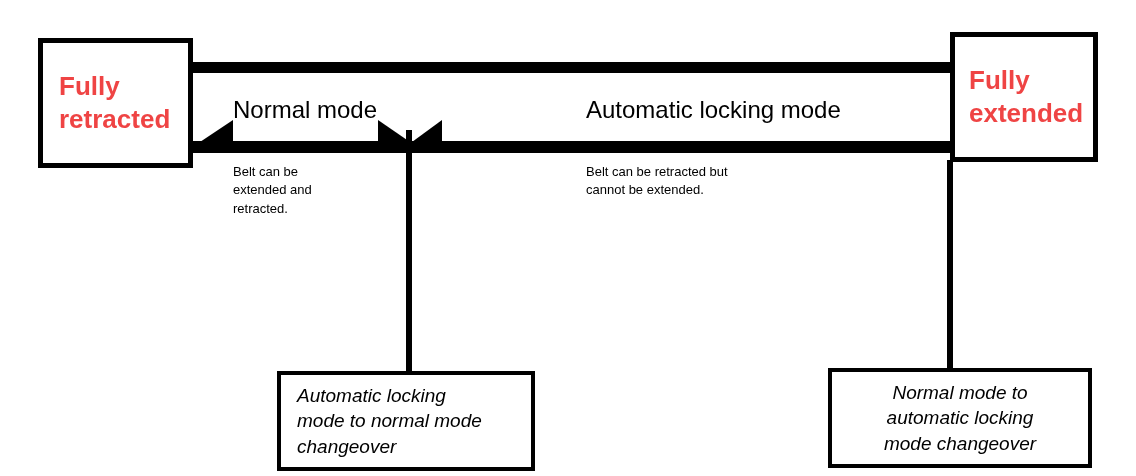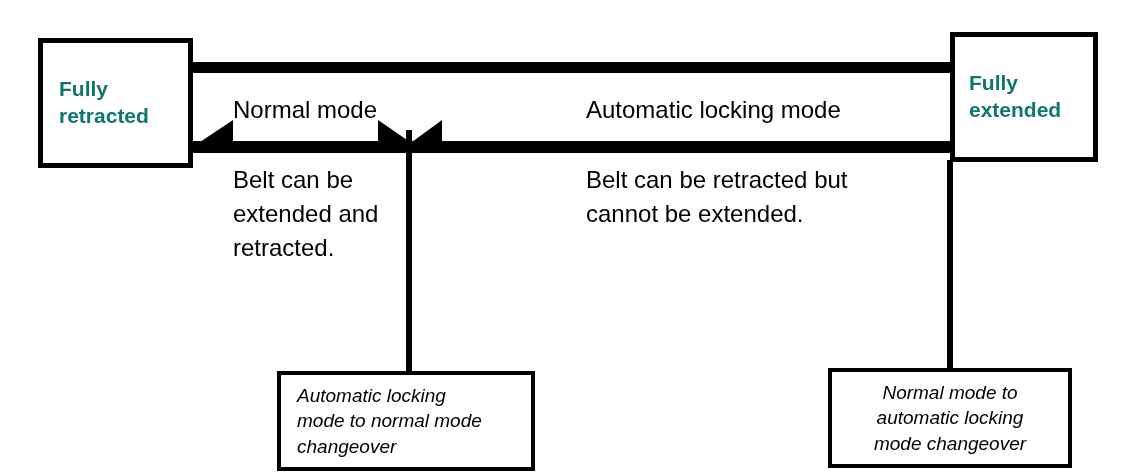--- a/index.html
+++ b/index.html
@@ -25,24 +25,24 @@
   }
   .state-box {
     position: absolute;
     box-sizing: border-box;
     background: #ffffff;
     border: 5px solid #000000;
     display: flex;
     align-items: center;
   }
   .state-box .box-text {
-    font-size: 21px;
+    font-size: 26px;
     font-weight: bold;
     line-height: 1.28;
-    color: #0f766e;
+    color: #ef4444;
     white-space: pre-line;
     padding-left: 16px;
   }
   #state-fully-retracted {
     left: 38px;
     top: 38px;
     width: 155px;
     height: 130px;
   }
   #state-fully-extended {
@@ -75,21 +75,21 @@
     width: 258px;
     height: 100px;
   }
   #callout-al-to-normal .callout-text {
     text-align: left;
     padding-left: 16px;
   }
   #callout-normal-to-al {
     left: 828px;
     top: 368px;
-    width: 244px;
+    width: 264px;
     height: 100px;
   }
   #callout-normal-to-al .callout-text {
     text-align: center;
     width: 100%;
   }
   .mode-label {
     position: absolute;
     font-size: 24px;
     color: #000000;
@@ -98,21 +98,21 @@
   #label-normal-mode {
     left: 233px;
     top: 96px;
   }
   #label-automatic-locking-mode {
     left: 586px;
     top: 96px;
   }
   .mode-description {
     position: absolute;
-    font-size: 24px;
+    font-size: 13px;
     line-height: 1.42;
     color: #000000;
     white-space: pre-line;
   }
   #description-normal-mode {
     left: 233px;
     top: 163px;
   }
   #description-automatic-locking-mode {
     left: 586px;

